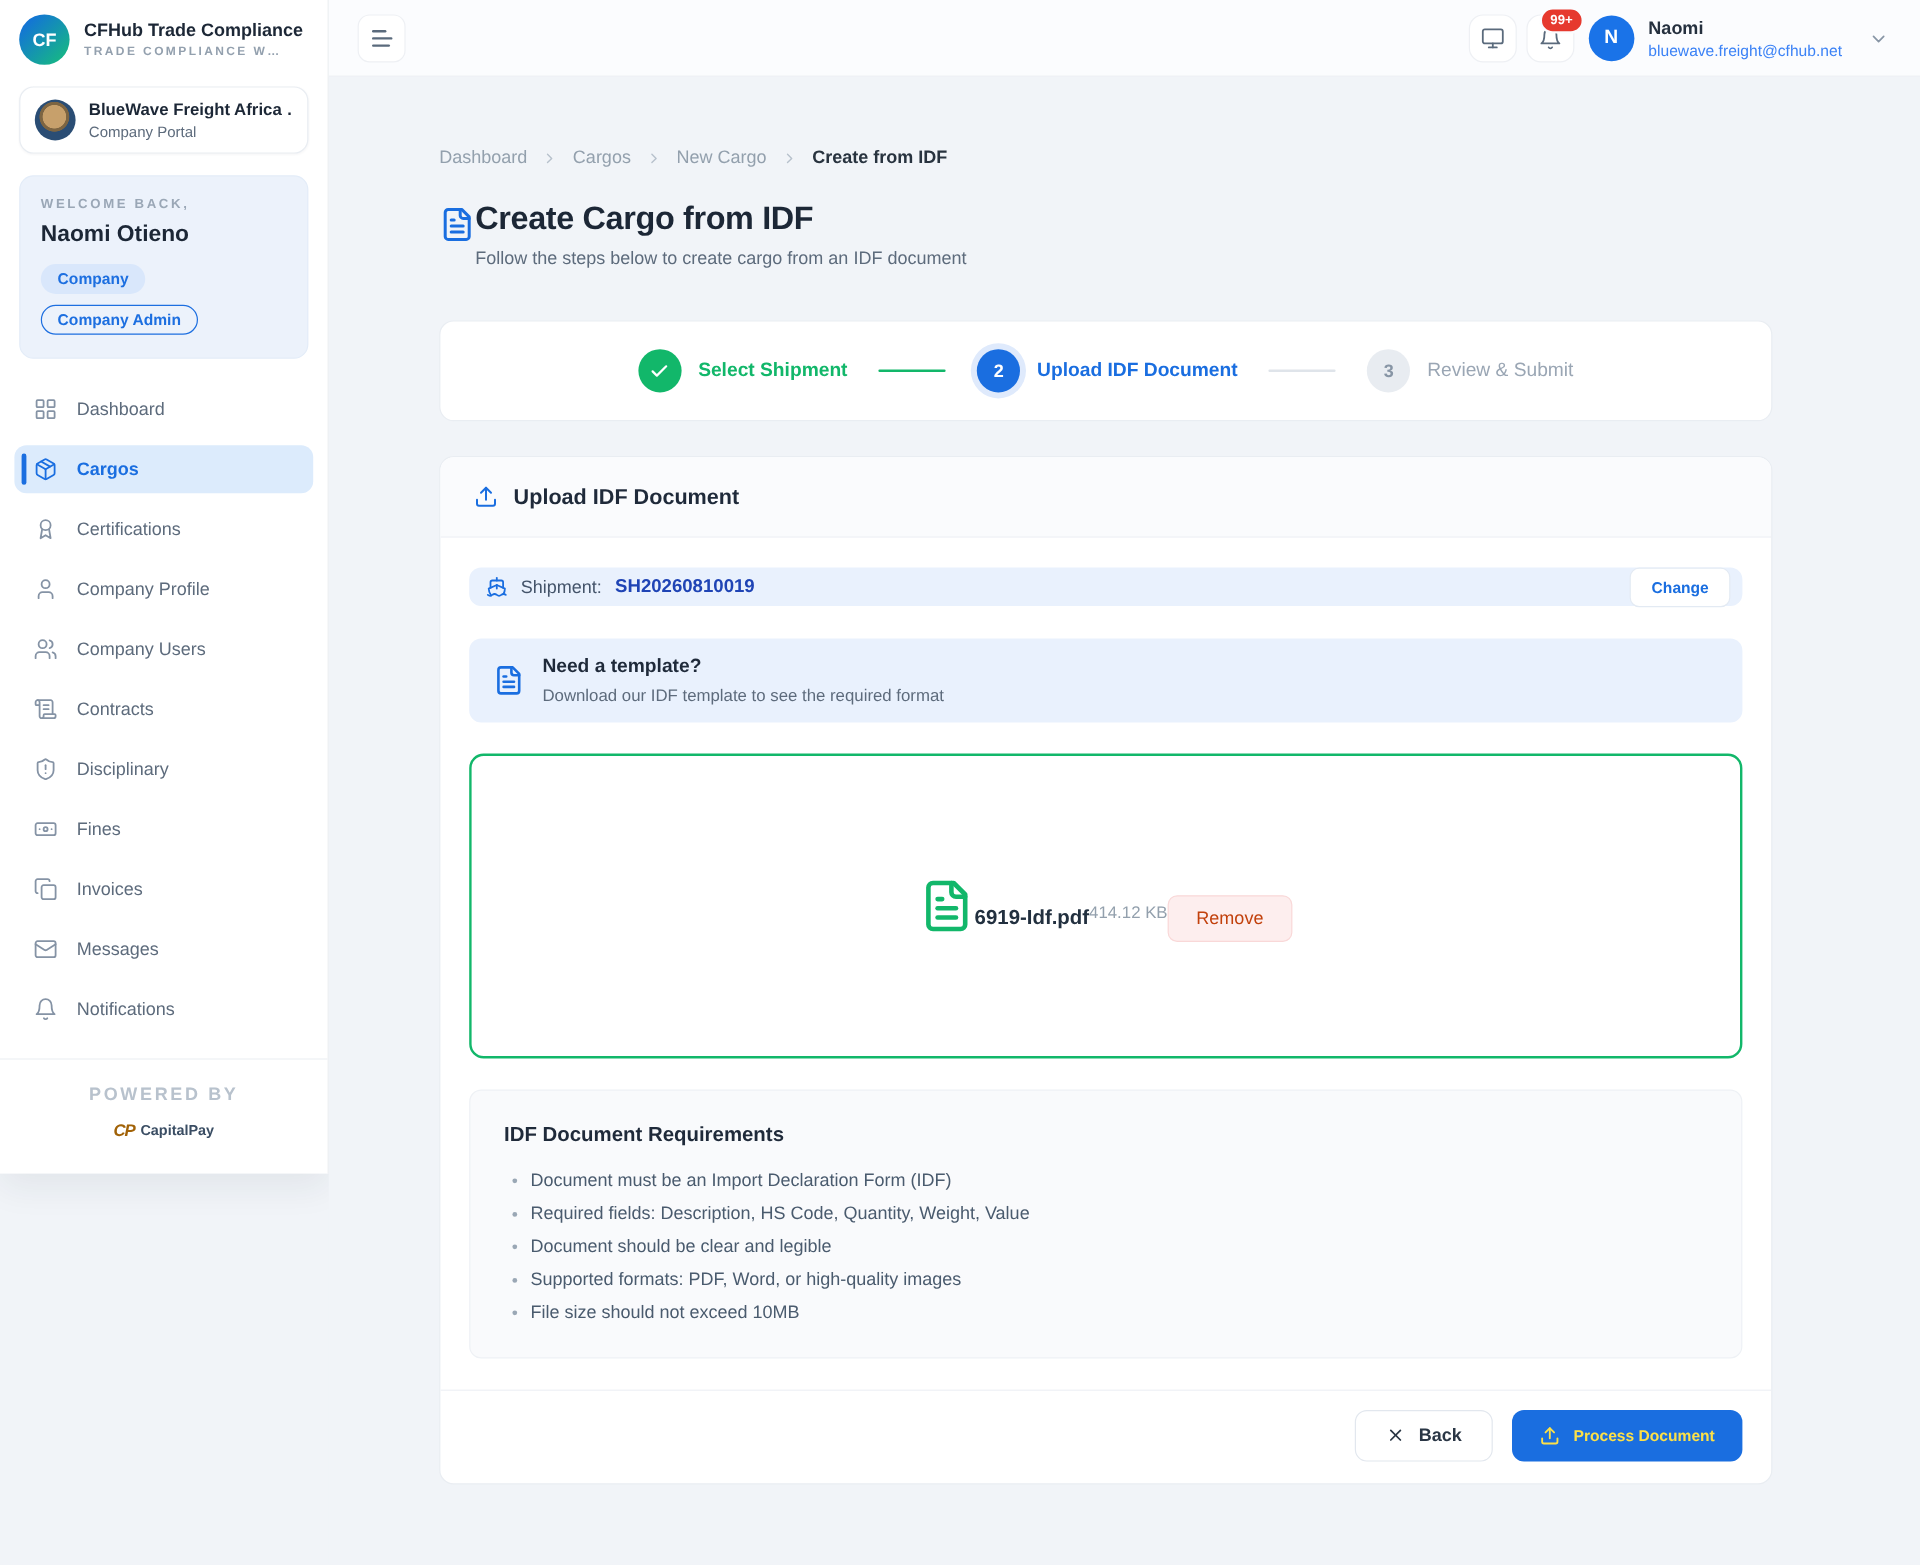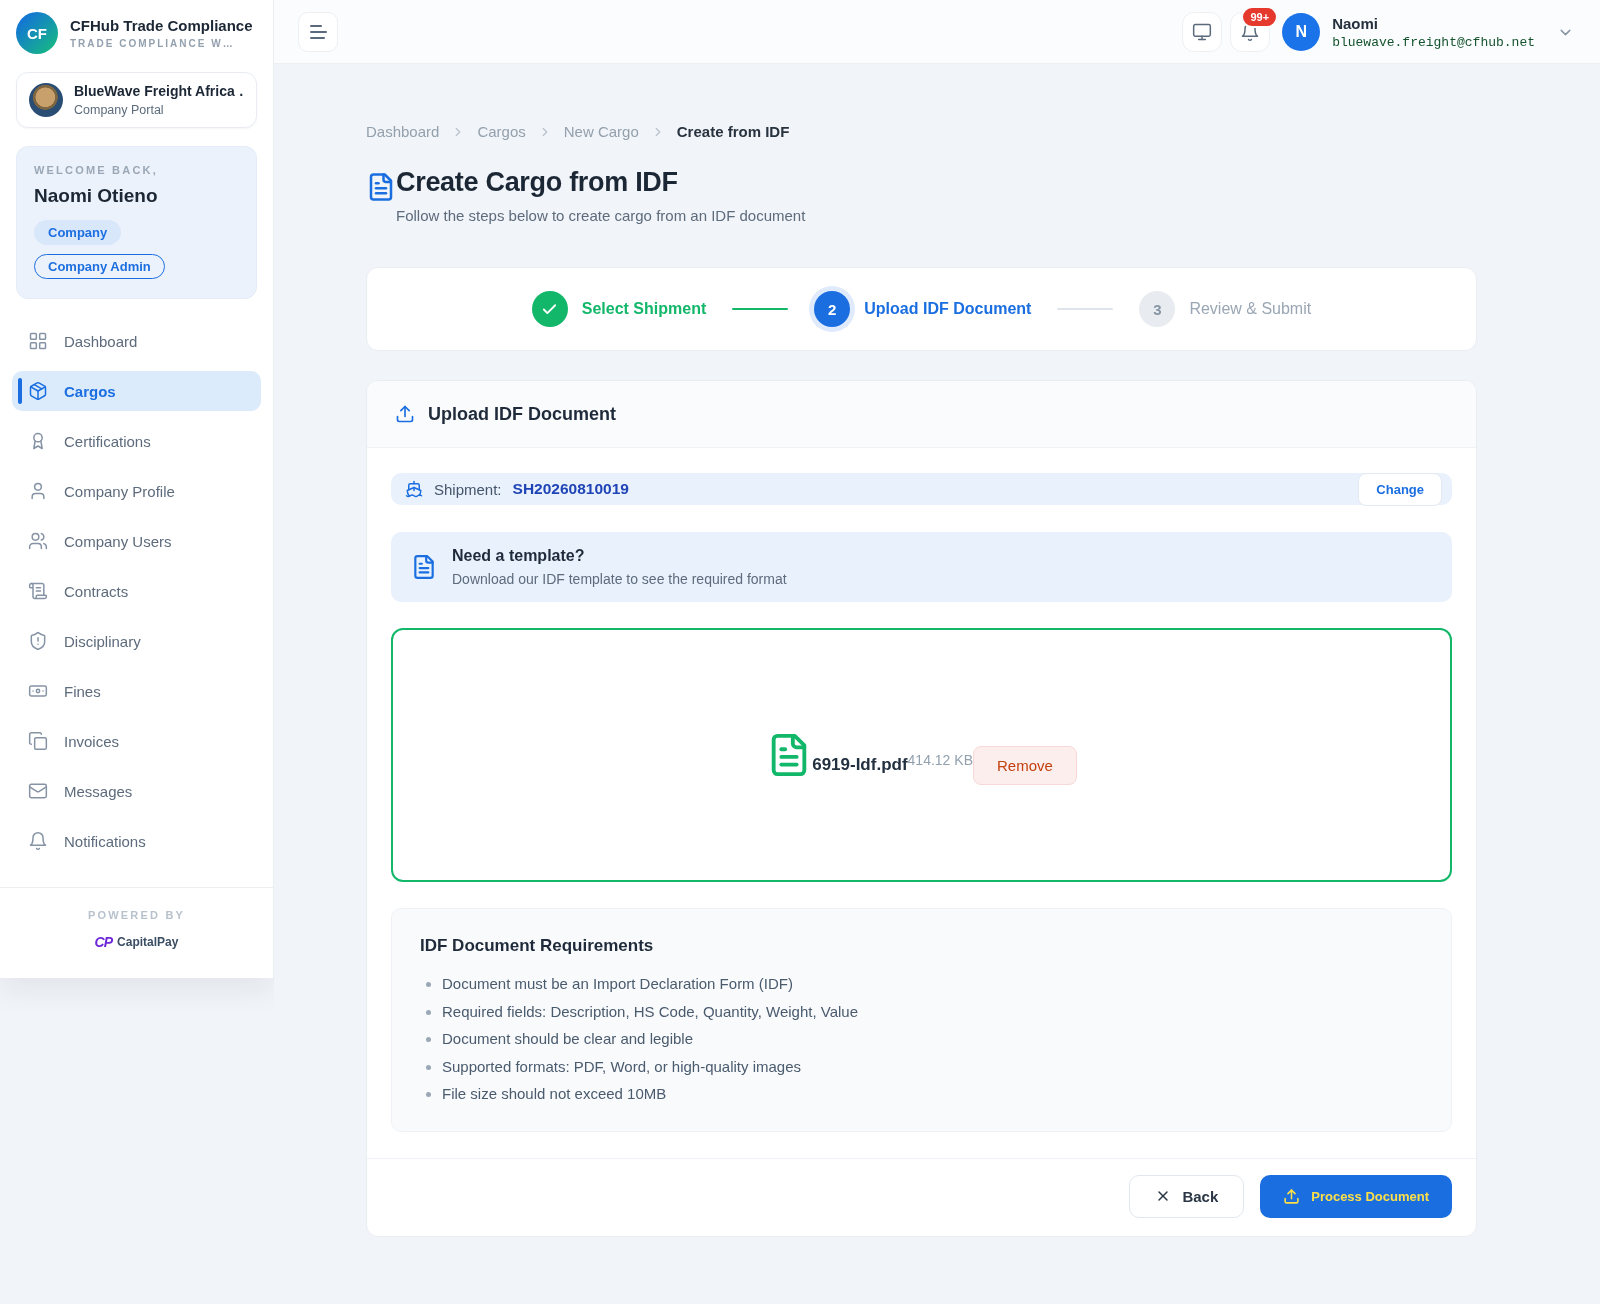--- a/index.html
+++ b/index.html
@@ -36,43 +36,43 @@
 
   .nav { padding:0 12px; margin-top:22px; display:flex; flex-direction:column; gap:10px; }
   .nav-item { display:flex; align-items:center; gap:16px; padding:10px 16px; border-radius:10px;
     color:#5d6b7c; font-size:15px; position:relative; cursor:pointer; }
   .nav-item .nicon { color:#8593a5; }
   .nav-item.active { background:#dcebfc; color:#1a6ee0; font-weight:700; }
   .nav-item.active .nicon { color:#1a6ee0; }
   .active-bar { position:absolute; left:6px; top:7px; bottom:7px; width:4px; border-radius:4px; background:#1a6ee0; }
 
   .powered { position:absolute; bottom:0; left:0; right:0; border-top:1px solid #edf0f3; padding:21px 0 28px; text-align:center; }
-  .powered-label { font-size:11px; font-weight:700; letter-spacing:2.2px; color:#b8c2cd; }
+  .powered-label { font-size:15px; font-weight:700; letter-spacing:2.2px; color:#b8c2cd; }
   .powered-brand { margin-top:13px; display:flex; align-items:center; justify-content:center; gap:5px; }
-  .cp-mark { color:#6d28d9; font-weight:800; font-style:italic; font-size:14px; letter-spacing:-1px; }
+  .cp-mark { color:#a16207; font-weight:800; font-style:italic; font-size:14px; letter-spacing:-1px; }
   .cp-text { color:#3a4d63; font-weight:700; font-size:12px; }
 
   
   .topbar { position:absolute; left:274px; right:0; top:0; height:64px; background:#fbfcfe; border-bottom:1px solid #edeff3; }
   .hamburger { position:absolute; left:24px; top:12px; width:40px; height:40px; background:#fff;
     border:1px solid #eef0f4; border-radius:10px; display:flex; flex-direction:column; gap:3.5px;
     align-items:flex-start; justify-content:center; padding-left:11px; cursor:pointer; }
   .hamburger i { display:block; height:2.5px; border-radius:2px; background:#5a6a7c; }
   .hb1 { width:12px; } .hb2 { width:17px; } .hb3 { width:15px; }
   .topbar-right { position:absolute; right:26px; top:12px; display:flex; align-items:center; }
   .icon-btn { width:40px; height:40px; border:1px solid #eef0f4; border-radius:12px; background:#fff;
     display:flex; align-items:center; justify-content:center; color:#5a6a7c; position:relative; cursor:pointer; }
   .icon-btn + .icon-btn { margin-left:8px; }
   .notif-badge { position:absolute; top:-7px; right:-9px; background:#e6392e; color:#fff; font-size:11px;
     font-weight:700; padding:3px 7px; border-radius:999px; border:2px solid #fbfcfe; }
   .user-chip { display:flex; align-items:center; gap:12px; margin-left:12px; cursor:pointer; }
   .avatar { width:38px; height:38px; border-radius:50%; background:#1a73e8; color:#fff; font-weight:700;
     font-size:16px; display:flex; align-items:center; justify-content:center; }
   .user-name { font-size:15px; font-weight:700; color:#25303e; }
-  .user-email { font-size:13px; color:#14532d; margin-top:3px;font-family:Liberation Mono, monospace; }
+  .user-email { font-size:13px; color:#3b82f6; margin-top:3px; }
   .chev { color:#8795a5; margin-left:10px; }
 
   
   .main { position:absolute; left:274px; top:64px; right:0; bottom:0; background:#f1f4f8; }
   .content { margin:59px 0 0 92px; width:1111px; }
 
   .breadcrumb { display:flex; align-items:center; gap:12px; font-size:15px; color:#93a0ad; }
   .crumb { cursor:pointer; }
   .crumb-current { color:#28333f; font-weight:600; }
   .crumb-sep { color:#b7c1cc; }

